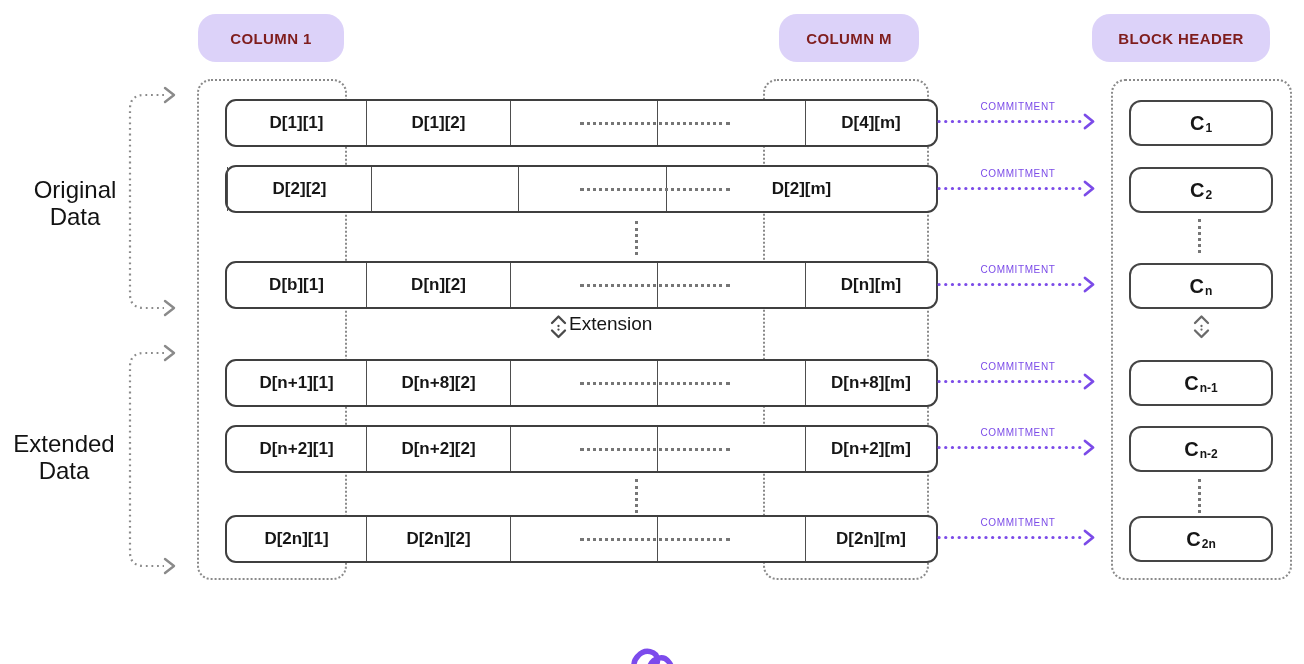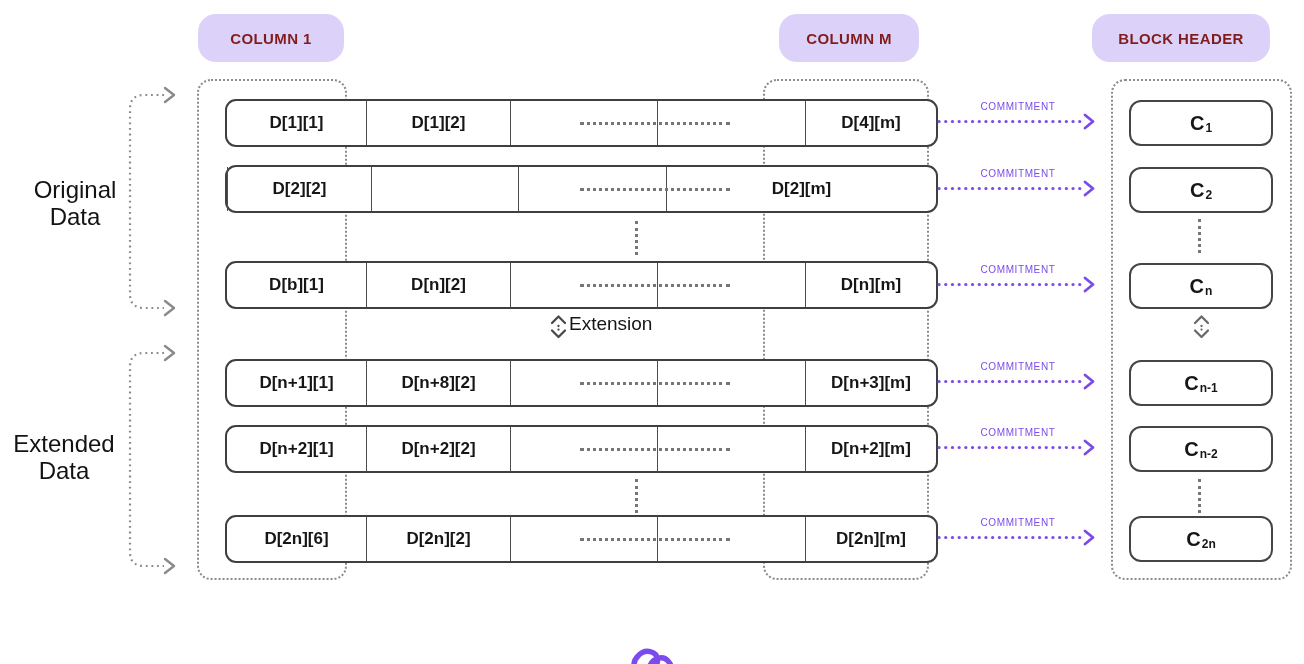--- a/index.html
+++ b/index.html
@@ -122,33 +122,33 @@
     <div class="cell c3"></div>
     <div class="cell c4"></div>
     <div class="cell c5">D[n][m]</div>
     <div class="row-dots"></div>
   </div>
   <div class="data-row r4">
     <div class="cell c1">D[n+1][1]</div>
     <div class="cell c2">D[n+8][2]</div>
     <div class="cell c3"></div>
     <div class="cell c4"></div>
-    <div class="cell c5">D[n+3][m]</div>
+    <div class="cell c5">D[n+8][m]</div>
     <div class="row-dots"></div>
   </div>
   <div class="data-row r5">
     <div class="cell c1">D[n+2][1]</div>
     <div class="cell c2">D[n+2][2]</div>
     <div class="cell c3"></div>
     <div class="cell c4"></div>
     <div class="cell c5">D[n+2][m]</div>
     <div class="row-dots"></div>
   </div>
   <div class="data-row r6">
-    <div class="cell c1">D[2n][6]</div>
+    <div class="cell c1">D[2n][1]</div>
     <div class="cell c2">D[2n][2]</div>
     <div class="cell c3"></div>
     <div class="cell c4"></div>
     <div class="cell c5">D[2n][m]</div>
     <div class="row-dots"></div>
   </div>
 
   <div class="vdots vd-main-1"></div>
   <div class="vdots vd-main-2"></div>
   <div class="vdots vd-c-1"></div>

